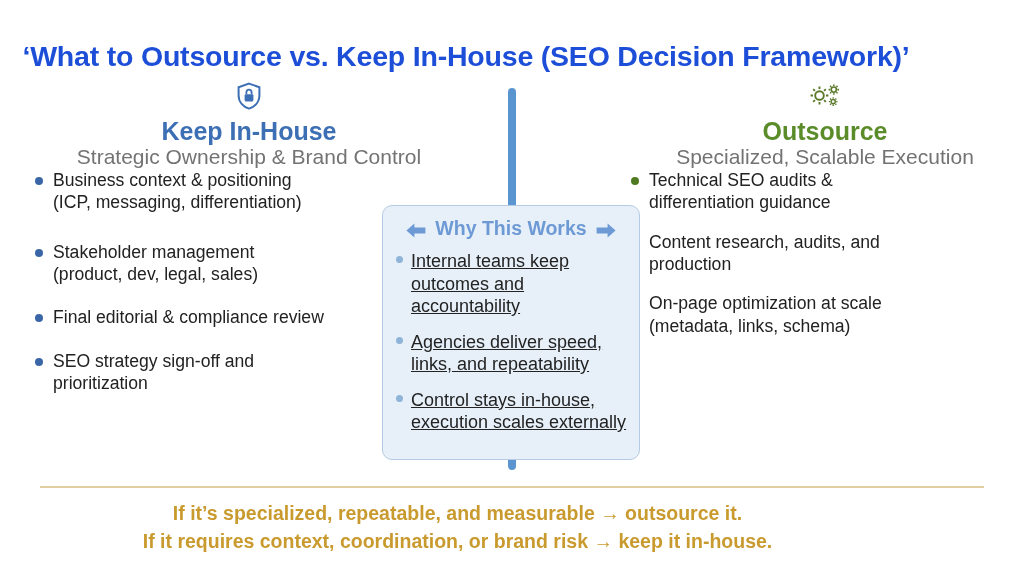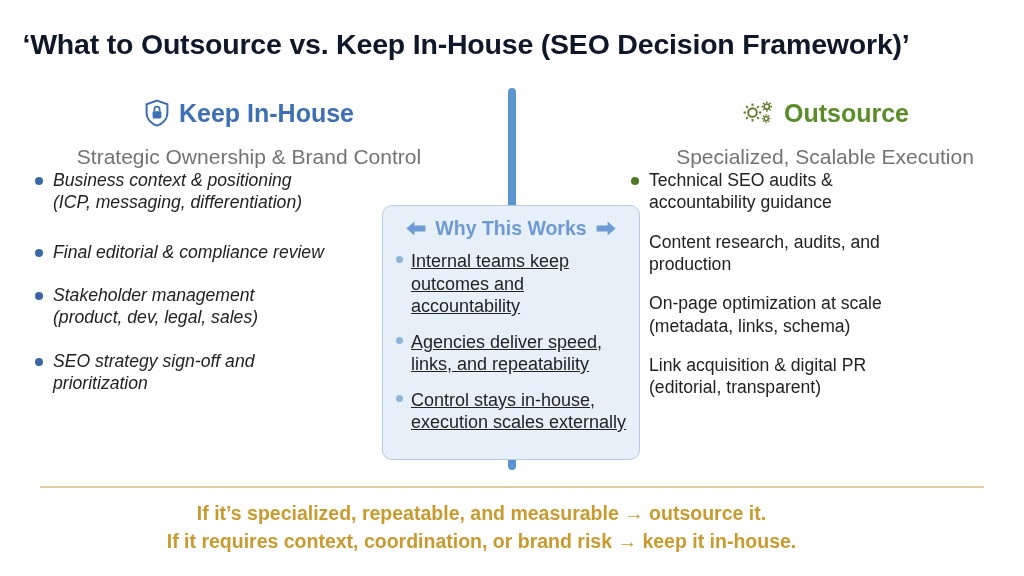--- a/index.html
+++ b/index.html
@@ -19,45 +19,46 @@
   .slide {
     position: relative;
     width: 1024px;
     height: 576px;
     box-sizing: border-box;
   }
 
   
   .title {
     position: absolute;
-    top: 28px;
+    top: 40px;
     left: 0;
     width: 932px;
     text-align: center;
     font-size: 28.5px;
     font-weight: bold;
-    color: #0f172a;
+    color: #1d4ed8;
     letter-spacing: -0.2px;
     white-space: nowrap;
   }
 
   
   .col {
     position: absolute;
     top: 96px;
   }
   .col-left  { left: 34px;  width: 430px; }
   .col-right { left: 630px; width: 390px; }
 
   .col-head {
     display: flex;
     align-items: center;
     justify-content: center;
     gap: 9px;
     height: 34px;
+    flex-direction: column;
   }
   .col-head-title {
     font-size: 25px;
     font-weight: bold;
     line-height: 1;
   }
   .left .col-head-title  { color: #3d6fb4; }
   .right .col-head-title { color: #5b8c2a; }
 
   .col-sub {
@@ -89,21 +90,21 @@
     position: absolute;
     left: 1px;
     top: 8px;
     width: 8px;
     height: 8px;
     border-radius: 50%;
   }
   .left-list li::before  { background: #3a66a8; }
   .right-list li::before { background: #4f7a22; }
 
-  .left-list  { margin-top: 27px; font-style: italic; }
+  .left-list  { margin-top: 27px; }
   .left-list li { margin-bottom: 21px; }
   .left-list li:nth-child(1) { margin-bottom: 27px; }
 
   .right-list { margin-top: 24px; }
   .right-list li { margin-bottom: 17px; }
 
   .sub-line { display: block; }
 
   
   .divider-v {
@@ -122,21 +123,21 @@
     top: 205px;
     width: 258px;
     box-sizing: border-box;
     background: #e7f0f9;
     border: 1.5px solid #b4cbe3;
     border-radius: 10px;
     padding: 11px 12px 13px 12px;
   }
   .why-head {
     display: flex;
-    align-items: center;
+    align-items: flex-end;
     justify-content: center;
     gap: 8px;
     margin-bottom: 10px;
   }
   .why-title {
     font-size: 19.5px;
     font-weight: bold;
     color: #6d9ad4;
     white-space: nowrap;
   }
@@ -176,21 +177,20 @@
     width: 944px;
     height: 1.5px;
     background: #e0cda0;
   }
   .footer {
     position: absolute;
     left: 0;
     top: 500px;
     width: 915px;
     text-align: center;
-    padding-left: 24px;
   }
   .footer-line {
     font-size: 19.5px;
     font-weight: bold;
     color: #c99a2e;
     line-height: 1.42;
     white-space: nowrap;
   }
 </style>
 </head>
@@ -214,25 +214,25 @@
       <span class="col-head-title">Keep In-House</span>
     </div>
     <div class="col-sub">Strategic Ownership &amp; Brand Control</div>
 
     <ul class="bullets left-list">
       <li>
         <span class="sub-line">Business context &amp; positioning</span>
         <span class="sub-line">(ICP, messaging, differentiation)</span>
       </li>
       <li>
-        <span class="sub-line">Final editorial &amp; compliance review</span>
-      </li>
-      <li>
         <span class="sub-line">Stakeholder management</span>
         <span class="sub-line">(product, dev, legal, sales)</span>
+      </li>
+      <li>
+        <span class="sub-line">Final editorial &amp; compliance review</span>
       </li>
       <li>
         <span class="sub-line">SEO strategy sign-off and</span>
         <span class="sub-line">prioritization</span>
       </li>
     </ul>
   </div>
 
   <div class="col col-right right">
     <div class="col-head">
@@ -255,33 +255,29 @@
           </g>
         </svg>
       </span>
       <span class="col-head-title">Outsource</span>
     </div>
     <div class="col-sub">Specialized, Scalable Execution</div>
 
     <ul class="bullets right-list">
       <li>
         <span class="sub-line">Technical SEO audits &amp;</span>
-        <span class="sub-line">accountability guidance</span>
+        <span class="sub-line">differentiation guidance</span>
       </li>
       <li>
         <span class="sub-line">Content research, audits, and</span>
         <span class="sub-line">production</span>
       </li>
       <li>
         <span class="sub-line">On-page optimization at scale</span>
         <span class="sub-line">(metadata, links, schema)</span>
-      </li>
-      <li>
-        <span class="sub-line">Link acquisition &amp; digital PR</span>
-        <span class="sub-line">(editorial, transparent)</span>
       </li>
     </ul>
   </div>
 
   <div class="why-panel">
     <div class="why-head">
       <span>
         <svg class="arrow-ico" viewBox="0 0 22 19" xmlns="http://www.w3.org/2000/svg">
           <path d="M9.4 2.4 L1.4 9.4 L9.4 16.4 V12.4 H20.4 V6.4 H9.4 Z" fill="#6d9ad4"></path>
         </svg>

